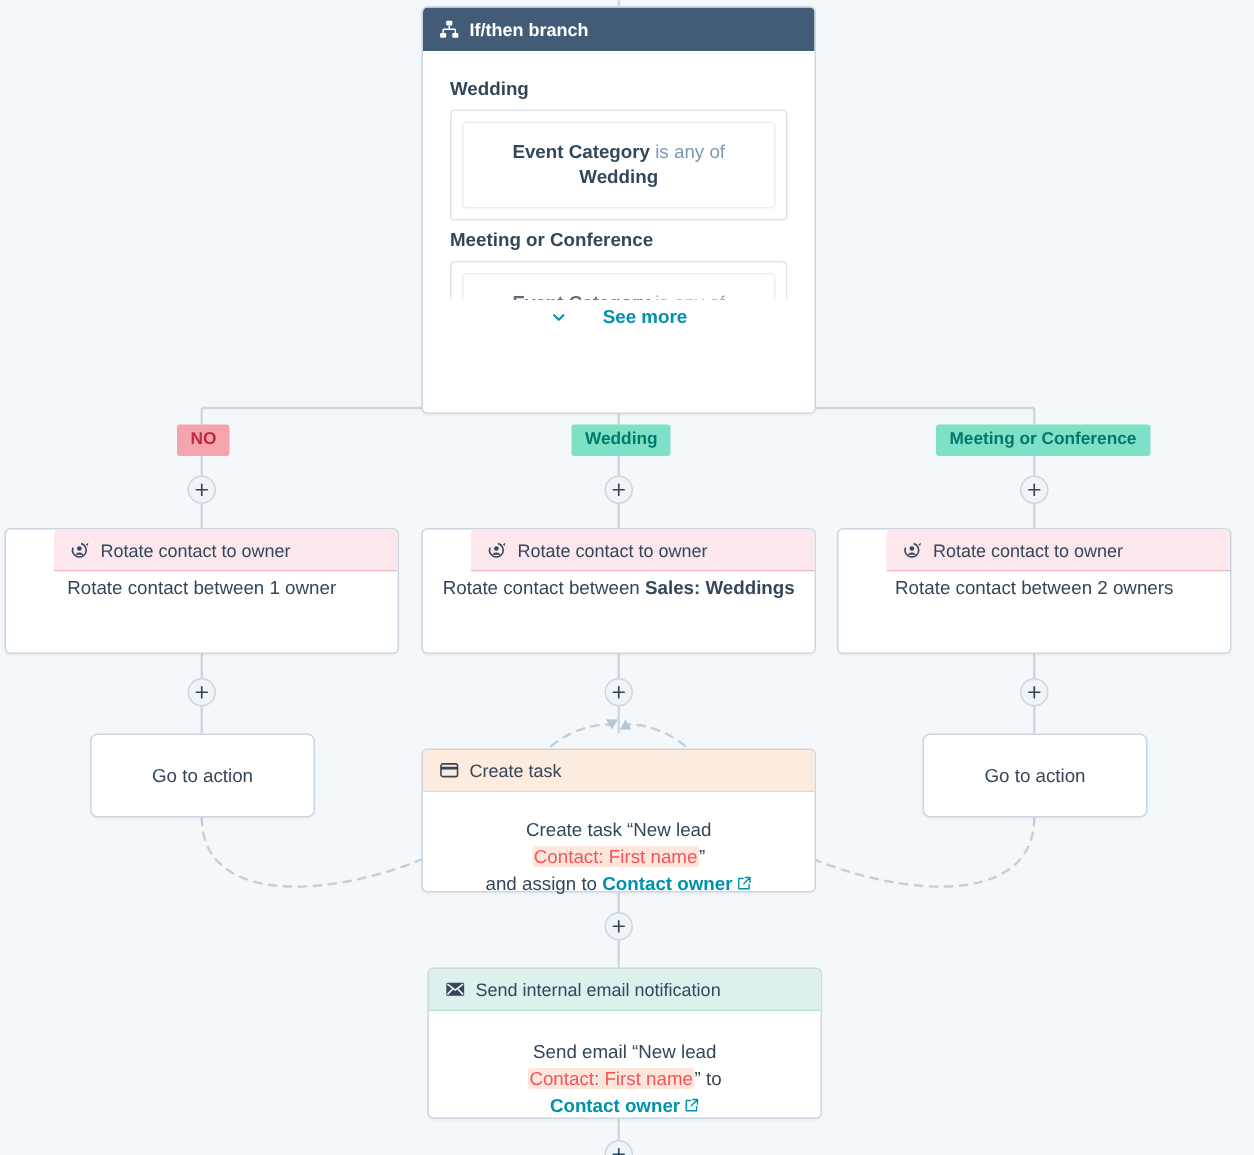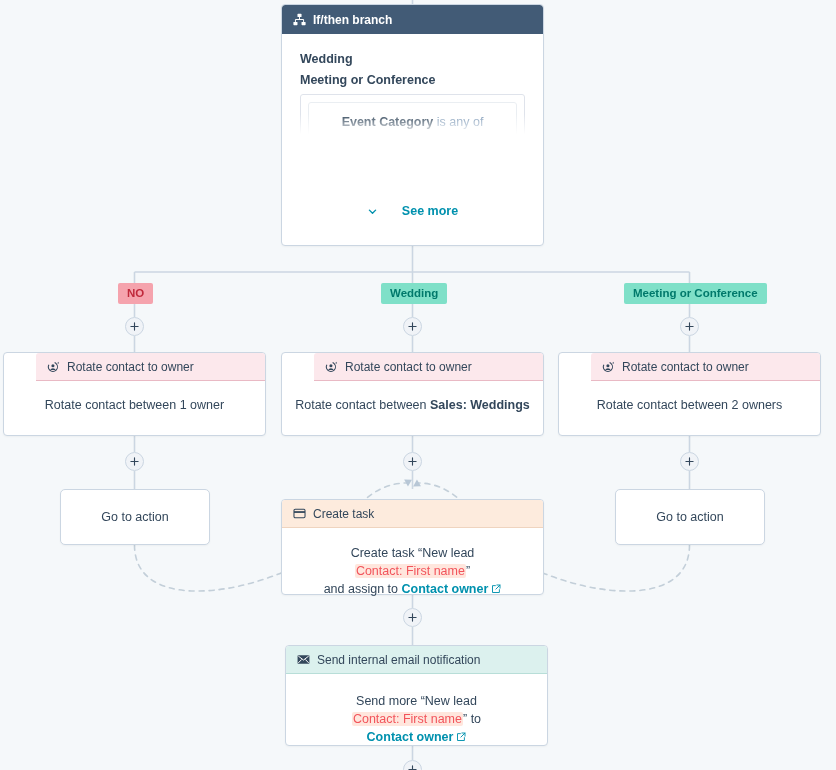--- a/index.html
+++ b/index.html
@@ -56,21 +56,21 @@
     font-size: 12.5px;
     line-height: 18px;
     text-align: center;
     color: #33475b;
   }
   .hicon { display: inline-flex; align-items: center; }
 
   
   #branch-card {
     left: 281px; top: 4px;
-    width: 263px; height: 242px;
+    width: 263px; height: 272px;
     border: 1px solid #cbd6e2;
     overflow: hidden;
   }
   #branch-card .card-head {
     background: #425b76;
     color: #ffffff;
     height: 29px;
     font-size: 12px;
     font-weight: 600;
   }
@@ -136,21 +136,21 @@
   .badge-mint { background: #7fe0c8; color: #00796b; }
 
   
   .rotate-card { width: 263px; height: 84px; top: 352px; }
   .rotate-card .card-head {
     background: #fce8ec;
     color: #33475b;
     border-bottom: 1px solid #e9b9c4;
     margin-left: 32px;
   }
-  .rotate-card .card-body { padding: 15px 10px 0 10px; }
+  .rotate-card .card-body { padding: 2px 10px 0 10px; }
 
   
   .goto-card {
     width: 150px; height: 56px; top: 489px;
     display: flex; align-items: center; justify-content: center;
     font-size: 12.5px;
     color: #33475b;
     border-radius: 5px;
   }
 
@@ -263,20 +263,25 @@
           <rect x="10.5" y="11" width="5" height="4" rx="0.8" fill="#ffffff"></rect>
           <path d="M8,5 L8,8 M3,8 L13,8 M3,8 L3,11 M13,8 L13,11" stroke="#ffffff" stroke-width="1.2" fill="none"></path>
         </svg>
       </span>
       <span>If/then branch</span>
     </div>
 
     <div class="branch-body">
 
       <div class="branch-label">Wedding</div>
+      <div class="cond-outer">
+        <div class="cond-inner">
+          <b>Event Category</b><span> is any of </span><b>Wedding</b>
+        </div>
+      </div>
 
       <div class="branch-label">Meeting or Conference</div>
       <div id="cond-2-wrap">
         <div class="cond-outer">
           <div class="cond-inner">
             <b>Event Category</b><span> is any of </span><b>Meeting or Conference</b>
           </div>
         </div>
         <div id="cond-2-fade"></div>
       </div>
@@ -376,21 +381,21 @@
       <span class="hicon">
         <svg width="13" height="11" viewBox="0 0 16 13">
           <rect x="0.7" y="1.2" width="14.6" height="10.6" rx="1" fill="#33475b"></rect>
           <path d="M1.6,2.3 L8,7.2 L14.4,2.3" fill="none" stroke="#ffffff" stroke-width="1.2"></path>
           <path d="M1.6,10.7 L5.8,6.4 M14.4,10.7 L10.2,6.4" fill="none" stroke="#ffffff" stroke-width="1.2"></path>
         </svg>
       </span>
       <span>Send internal email notification</span>
     </div>
     <div class="card-body">
-      <span>Send more  “New lead </span><span class="token">Contact: First name</span><span>” to</span><br>
+      <span>Send email  “New lead </span><span class="token">Contact: First name</span><span>” to</span><br>
       <a class="lnk">Contact owner</a><span class="ext">
         <svg width="10" height="10" viewBox="0 0 16 16">
           <path d="M7,2.6 L2.4,2.6 L2.4,13.6 L13.4,13.6 L13.4,9" fill="none" stroke="#0091ae" stroke-width="1.5" stroke-linecap="round" stroke-linejoin="round"></path>
           <path d="M9.4,1.6 L14.4,1.6 L14.4,6.6 M14.4,1.6 L7.8,8.2" fill="none" stroke="#0091ae" stroke-width="1.5" stroke-linecap="round" stroke-linejoin="round"></path>
         </svg>
       </span>
     </div>
   </div>
 
   <div class="plus" style="left:125px; top:317px;">

